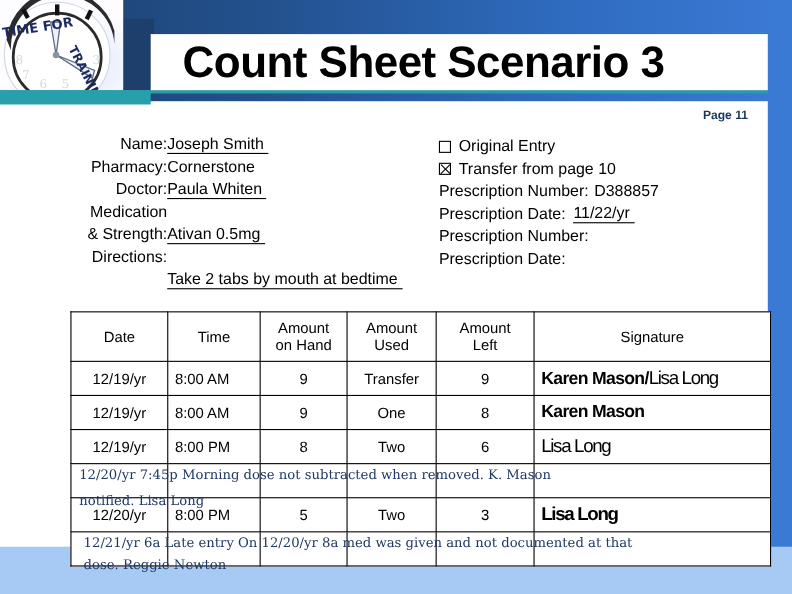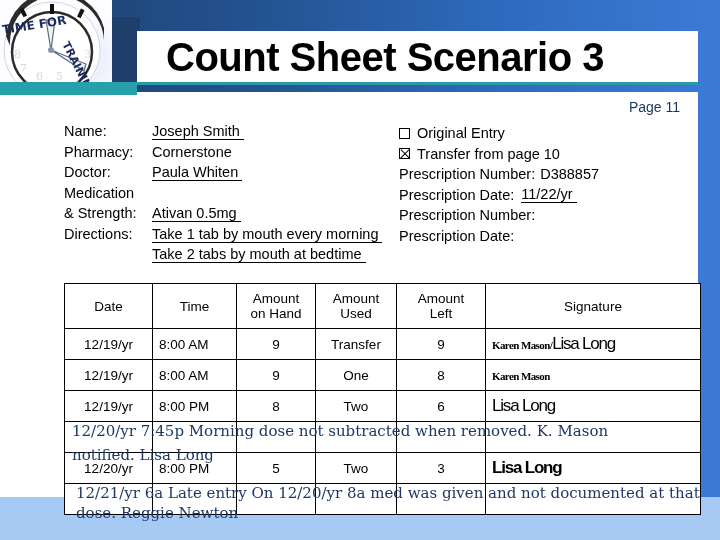--- a/index.html
+++ b/index.html
@@ -40,30 +40,30 @@
   }
 
   .title{
     position:absolute;left:137px;top:28px;width:496px;height:58px;
     display:flex;align-items:center;justify-content:center;
     font-size:40px;font-weight:bold;color:#000000;letter-spacing:-0.5px;
     white-space:nowrap;
   }
   .page-num{
     position:absolute;right:40px;top:99px;
-    font-size:14px;font-weight:normal;color:#17365d;
+    font-size:11px;font-weight:bold;color:#17365d;
   }
 
   
   .form{position:absolute;left:64px;top:123px;width:640px;font-size:14.5px;color:#000;}
   .frow{display:flex;align-items:flex-start;height:20.5px;}
   .flabel{width:88px;flex:none;white-space:nowrap;}
   .fval{white-space:nowrap;}
   .u{border-bottom:1.4px solid #000;padding-right:4px;display:inline-block;line-height:16px;}
-  .frow-2{display:flex;}
+  .frow-2{display:flex;text-align:right;}
   .left-col{width:335px;flex:none;}
   .right-col{width:300px;flex:none;}
   .cbrow{display:flex;align-items:center;height:20.5px;white-space:nowrap;}
   .cbox{
     display:inline-block;width:11px;height:11px;border:1.6px solid #000;
     margin-right:7px;position:relative;flex:none;box-sizing:border-box;
   }
   .cbox.checked::before,.cbox.checked::after{
     content:"";position:absolute;left:50%;top:50%;width:12px;height:1.4px;background:#000;
   }
@@ -81,28 +81,28 @@
   }
   .tbl thead th{height:44px;line-height:15px;}
   .tbl tbody td{height:30px;}
   .c-date{width:87px;}
   .c-time{width:83px;}
   .c-hand{width:78px;}
   .c-used{width:80px;}
   .c-left{width:88px;}
   .c-sig{width:214px;}
   td.left{text-align:left;padding-left:6px;}
-  .sig-km{font-family:Liberation Serif, serif;font-size:11px;font-weight:bold;letter-spacing:-0.6px;}
+  .sig-km{font-family:Liberation Sans, sans-serif;font-size:16px;font-weight:bold;letter-spacing:-0.6px;}
   .sig-ll{font-size:17px;letter-spacing:-1.2px;}
   .sig-ll-b{font-size:17px;font-weight:bold;letter-spacing:-1.2px;}
 
   
   .note{
     position:absolute;color:#1f3864;font-family:"DejaVu Serif", serif;
-    font-size:15px;line-height:17px;white-space:nowrap;
+    font-size:12px;line-height:17px;white-space:nowrap;
   }
   #note1{left:72px;top:423px;}
   #note1b{left:72px;top:447px;}
   #note2{left:76px;top:485px;}
   #note2b{left:76px;top:505px;}
 </style>
 </head>
 <body>
 
 <div id="slide">
@@ -177,21 +177,20 @@
           <span class="flabel">Medication</span>
         </div>
 
         <div class="frow">
           <span class="flabel">&amp; Strength:</span>
           <span class="fval u">Ativan 0.5mg</span>
         </div>
 
         <div class="frow">
           <span class="flabel">Directions:</span>
-          <span class="fval u">Take 1 tab by mouth every morning</span>
         </div>
 
         <div class="frow">
           <span class="flabel"></span>
           <span class="fval u">Take 2 tabs by mouth at bedtime</span>
         </div>
 
       </div>
 
       <div class="right-col">

